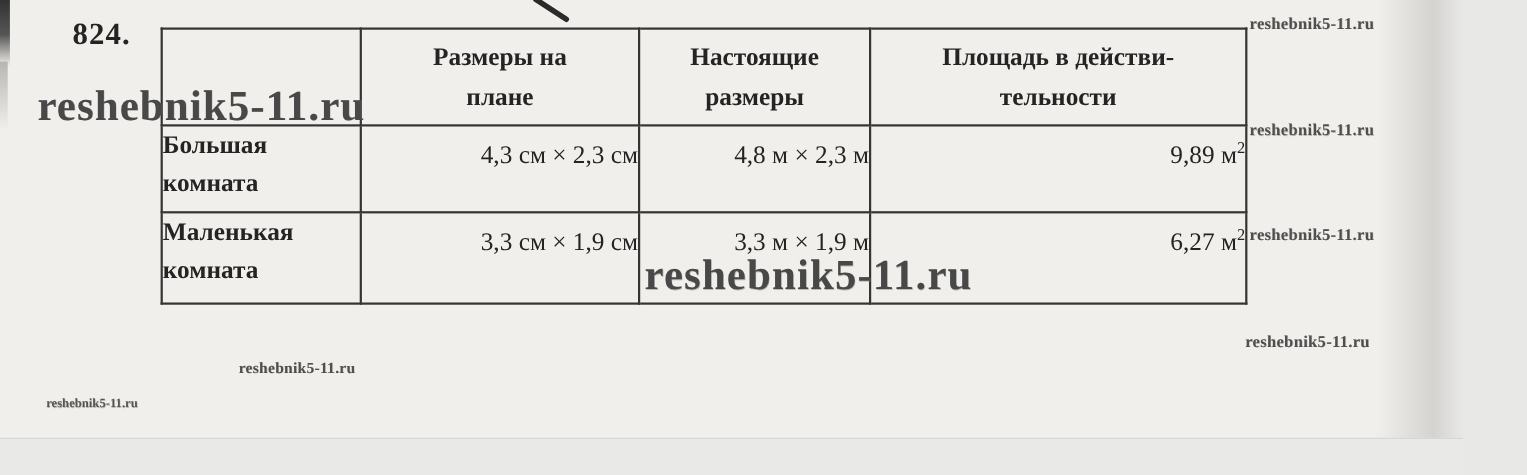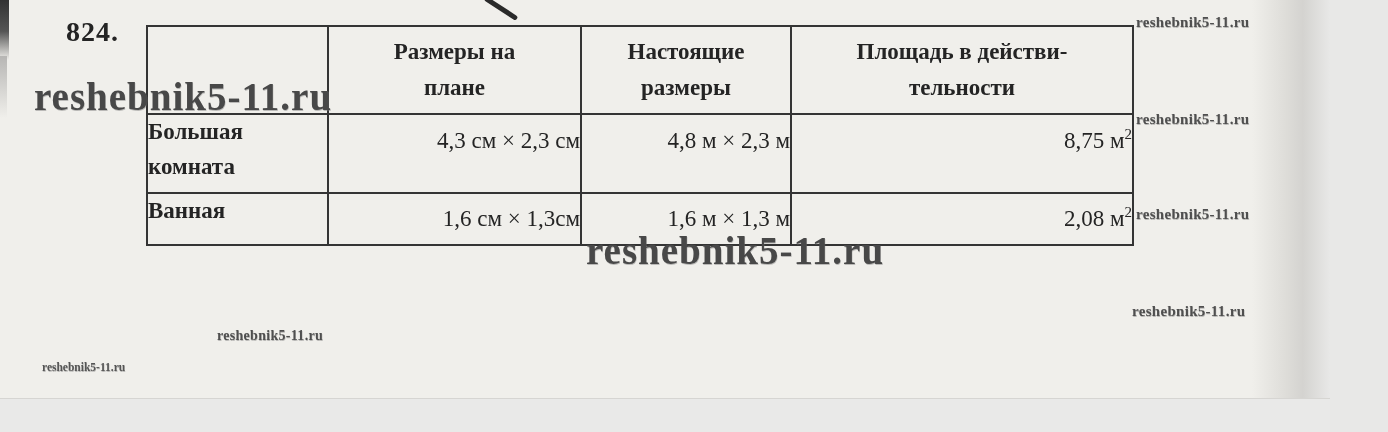--- a/index.html
+++ b/index.html
@@ -86,27 +86,28 @@
       <th class="hcell pre">Настоящие
 размеры</th>
       <th class="hcell pre">Площадь в действи-
 тельности</th>
     </tr>
     <tr class="r1 tall">
       <td class="name pre">Большая
 комната</td>
       <td class="val">4,3 см × 2,3 см</td>
       <td class="val">4,8 м × 2,3 м</td>
-      <td class="val"><span>8,75 м</span><sup>2</sup></td>
+      <td class="val"><span>9,89 м</span><sup>2</sup></td>
     </tr>
-    <tr class="r4 short">
-      <td class="name">Ванная</td>
-      <td class="val">1,6 см × 1,3см</td>
-      <td class="val">1,6 м × 1,3 м</td>
-      <td class="val"><span>2,08 м</span><sup>2</sup></td>
+    <tr class="r2 tall">
+      <td class="name pre">Маленькая
+комната</td>
+      <td class="val">3,3 см × 1,9 см</td>
+      <td class="val">3,3 м × 1,9 м</td>
+      <td class="val"><span>6,27 м</span><sup>2</sup></td>
     </tr>
   </tbody>
     </table>
 
   <div class="wm wm-big wm-b-left">reshebnik5-11.ru</div>
   <div class="wm wm-big wm-b-center">reshebnik5-11.ru</div>
   <div class="wm wm-small wm-r1">reshebnik5-11.ru</div>
   <div class="wm wm-small wm-r2">reshebnik5-11.ru</div>
   <div class="wm wm-small wm-r3">reshebnik5-11.ru</div>
   <div class="wm wm-small wm-r4">reshebnik5-11.ru</div>

